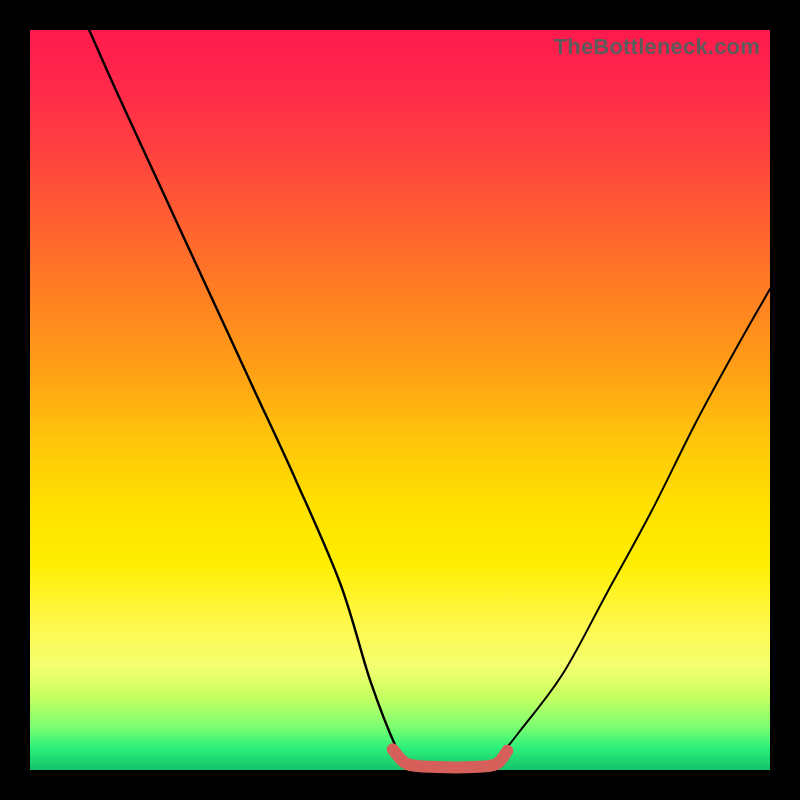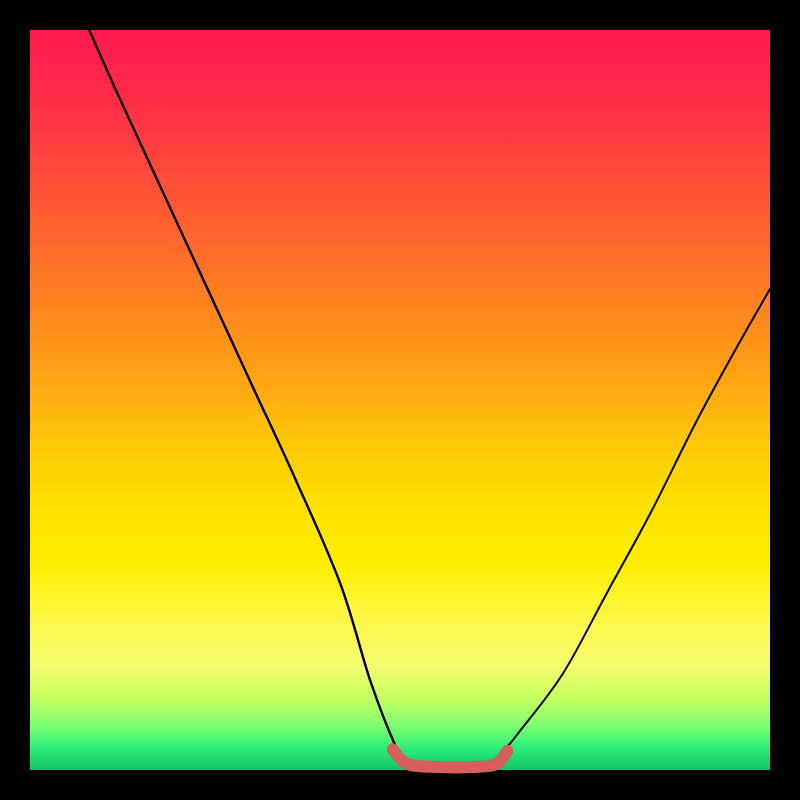--- a/index.html
+++ b/index.html
@@ -80,20 +80,21 @@
     stroke-linejoin: round;
   }
 </style>
 </head>
 <body>
 
 <div class="stage">
 
   <div class="plot">
 
+    <div class="watermark">TheBottleneck.com</div>
 
     <svg class="curve-svg" viewBox="0 0 740 740">
       <path id="curveLeft" class="curve-left" d="M 59.2 0.0 C 64.1 11.1, 76.5 39.5, 88.8 66.6 C 101.1 93.7, 118.4 130.7, 133.2 162.8 C 148.0 194.9, 162.8 226.9, 177.6 259.0 C 192.4 291.1, 207.2 323.1, 222.0 355.2 C 236.8 387.3, 251.6 418.1, 266.4 451.4 C 281.2 484.7, 298.5 521.7, 310.8 555.0 C 323.1 588.3, 331.2 624.1, 340.4 651.2 C 349.7 678.3, 359.5 703.0, 366.3 717.8 C 373.1 732.6, 378.6 736.3, 381.1 740.0"></path>
       <path id="curveRight" class="curve-right" d="M 458.8 740.0 C 463.7 733.8, 476.1 719.0, 488.4 703.0 C 500.7 687.0, 518.0 667.2, 532.8 643.8 C 547.6 620.4, 562.4 589.5, 577.2 562.4 C 592.0 535.3, 606.8 509.4, 621.6 481.0 C 636.4 452.6, 651.2 420.6, 666.0 392.2 C 680.8 363.8, 698.1 333.0, 710.4 310.8 C 722.7 288.6, 735.1 267.6, 740.0 259.0"></path>
     </svg>
 
     <svg class="marker-svg" viewBox="0 0 740 740">
       <path id="markerPath" class="marker" d="M 362.6 719.3 C 365.1 721.7, 370.0 731.1, 377.4 734.1 C 384.8 737.0, 395.9 736.5, 407.0 737.0 C 418.1 737.5, 434.1 737.5, 444.0 737.0 C 453.9 736.5, 460.6 736.8, 466.2 734.1 C 471.8 731.4, 475.4 723.0, 477.3 720.8"></path>
     </svg>
 

